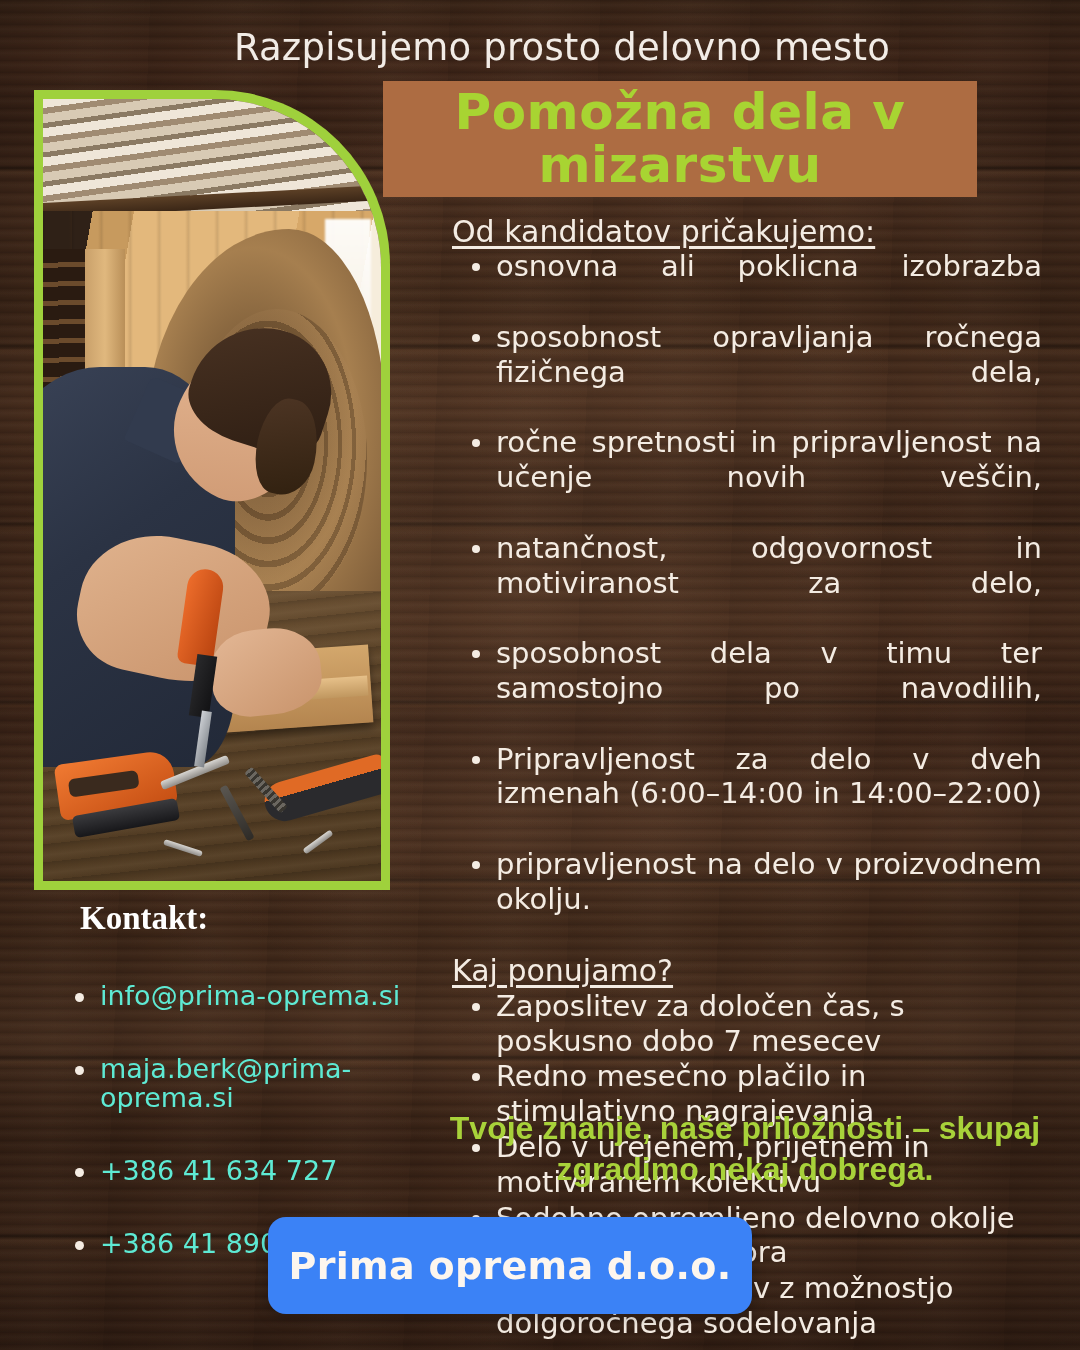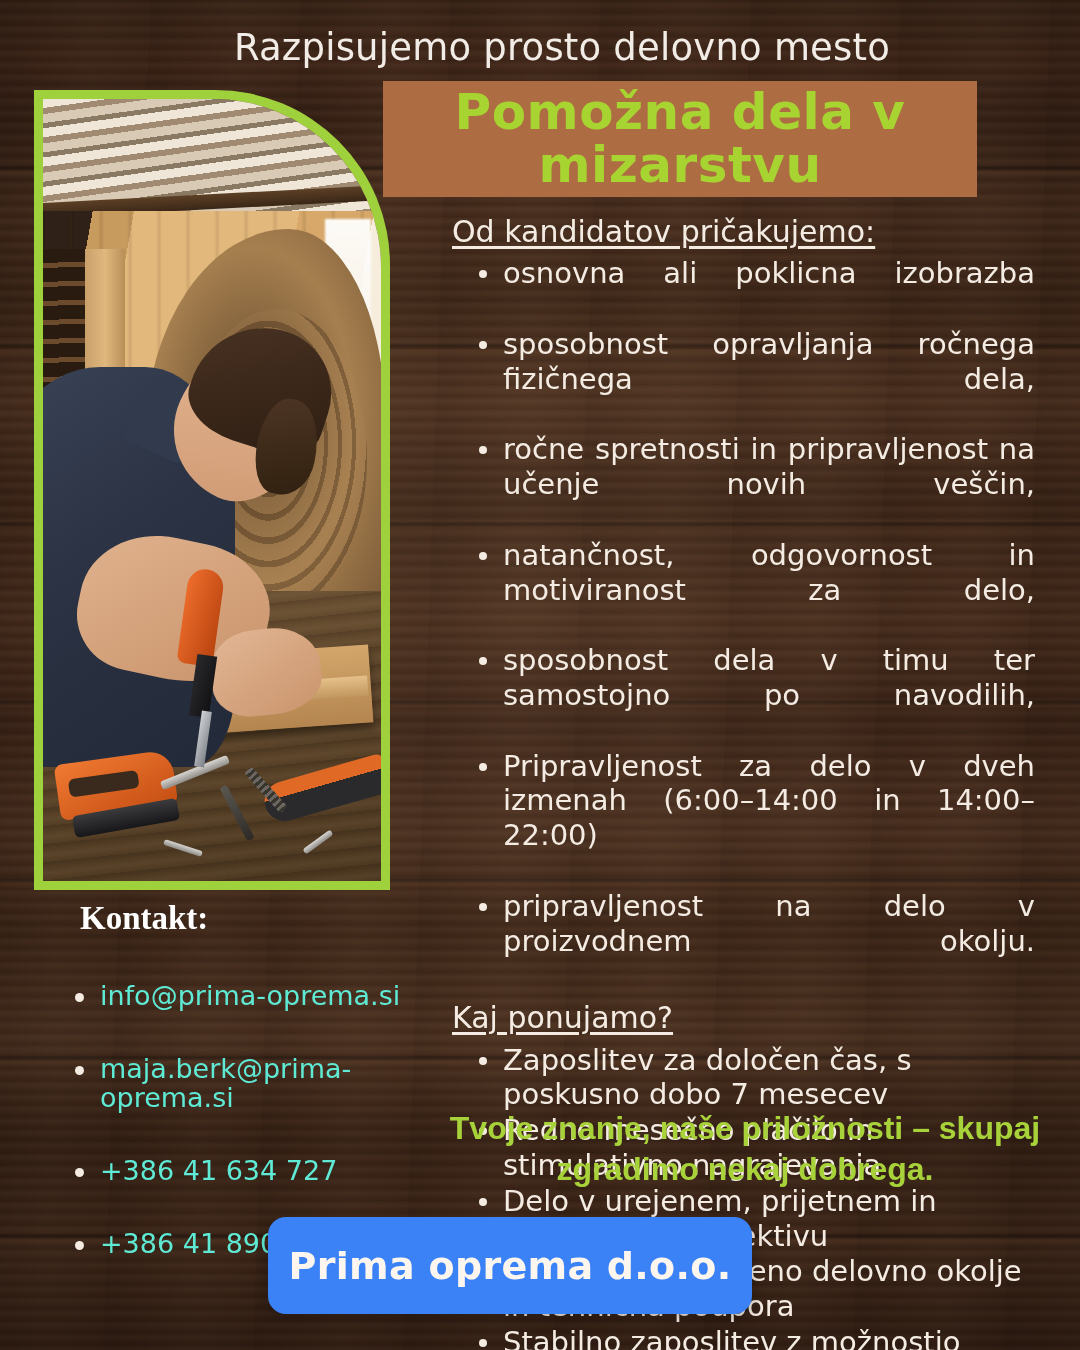--- a/index.html
+++ b/index.html
@@ -312,21 +312,21 @@
   .section-head {
     color: #f4ece3;
     font-size: 30px;
     text-decoration: underline;
     text-underline-offset: 4px;
     font-family: "DejaVu Sans", sans-serif;
     line-height: 1.18;
     margin: 0;
   }
   ul.bullets {
-    margin: 7px;
+    margin: 0;
     padding: 0 0 0 42px;
     list-style: none;
   }
   ul.bullets li {
     position: relative;
     color: #f4ece3;
     font-size: 29px;
     line-height: 1.20;
     font-family: "DejaVu Sans", sans-serif;
     margin: 0 0 1px 0;

